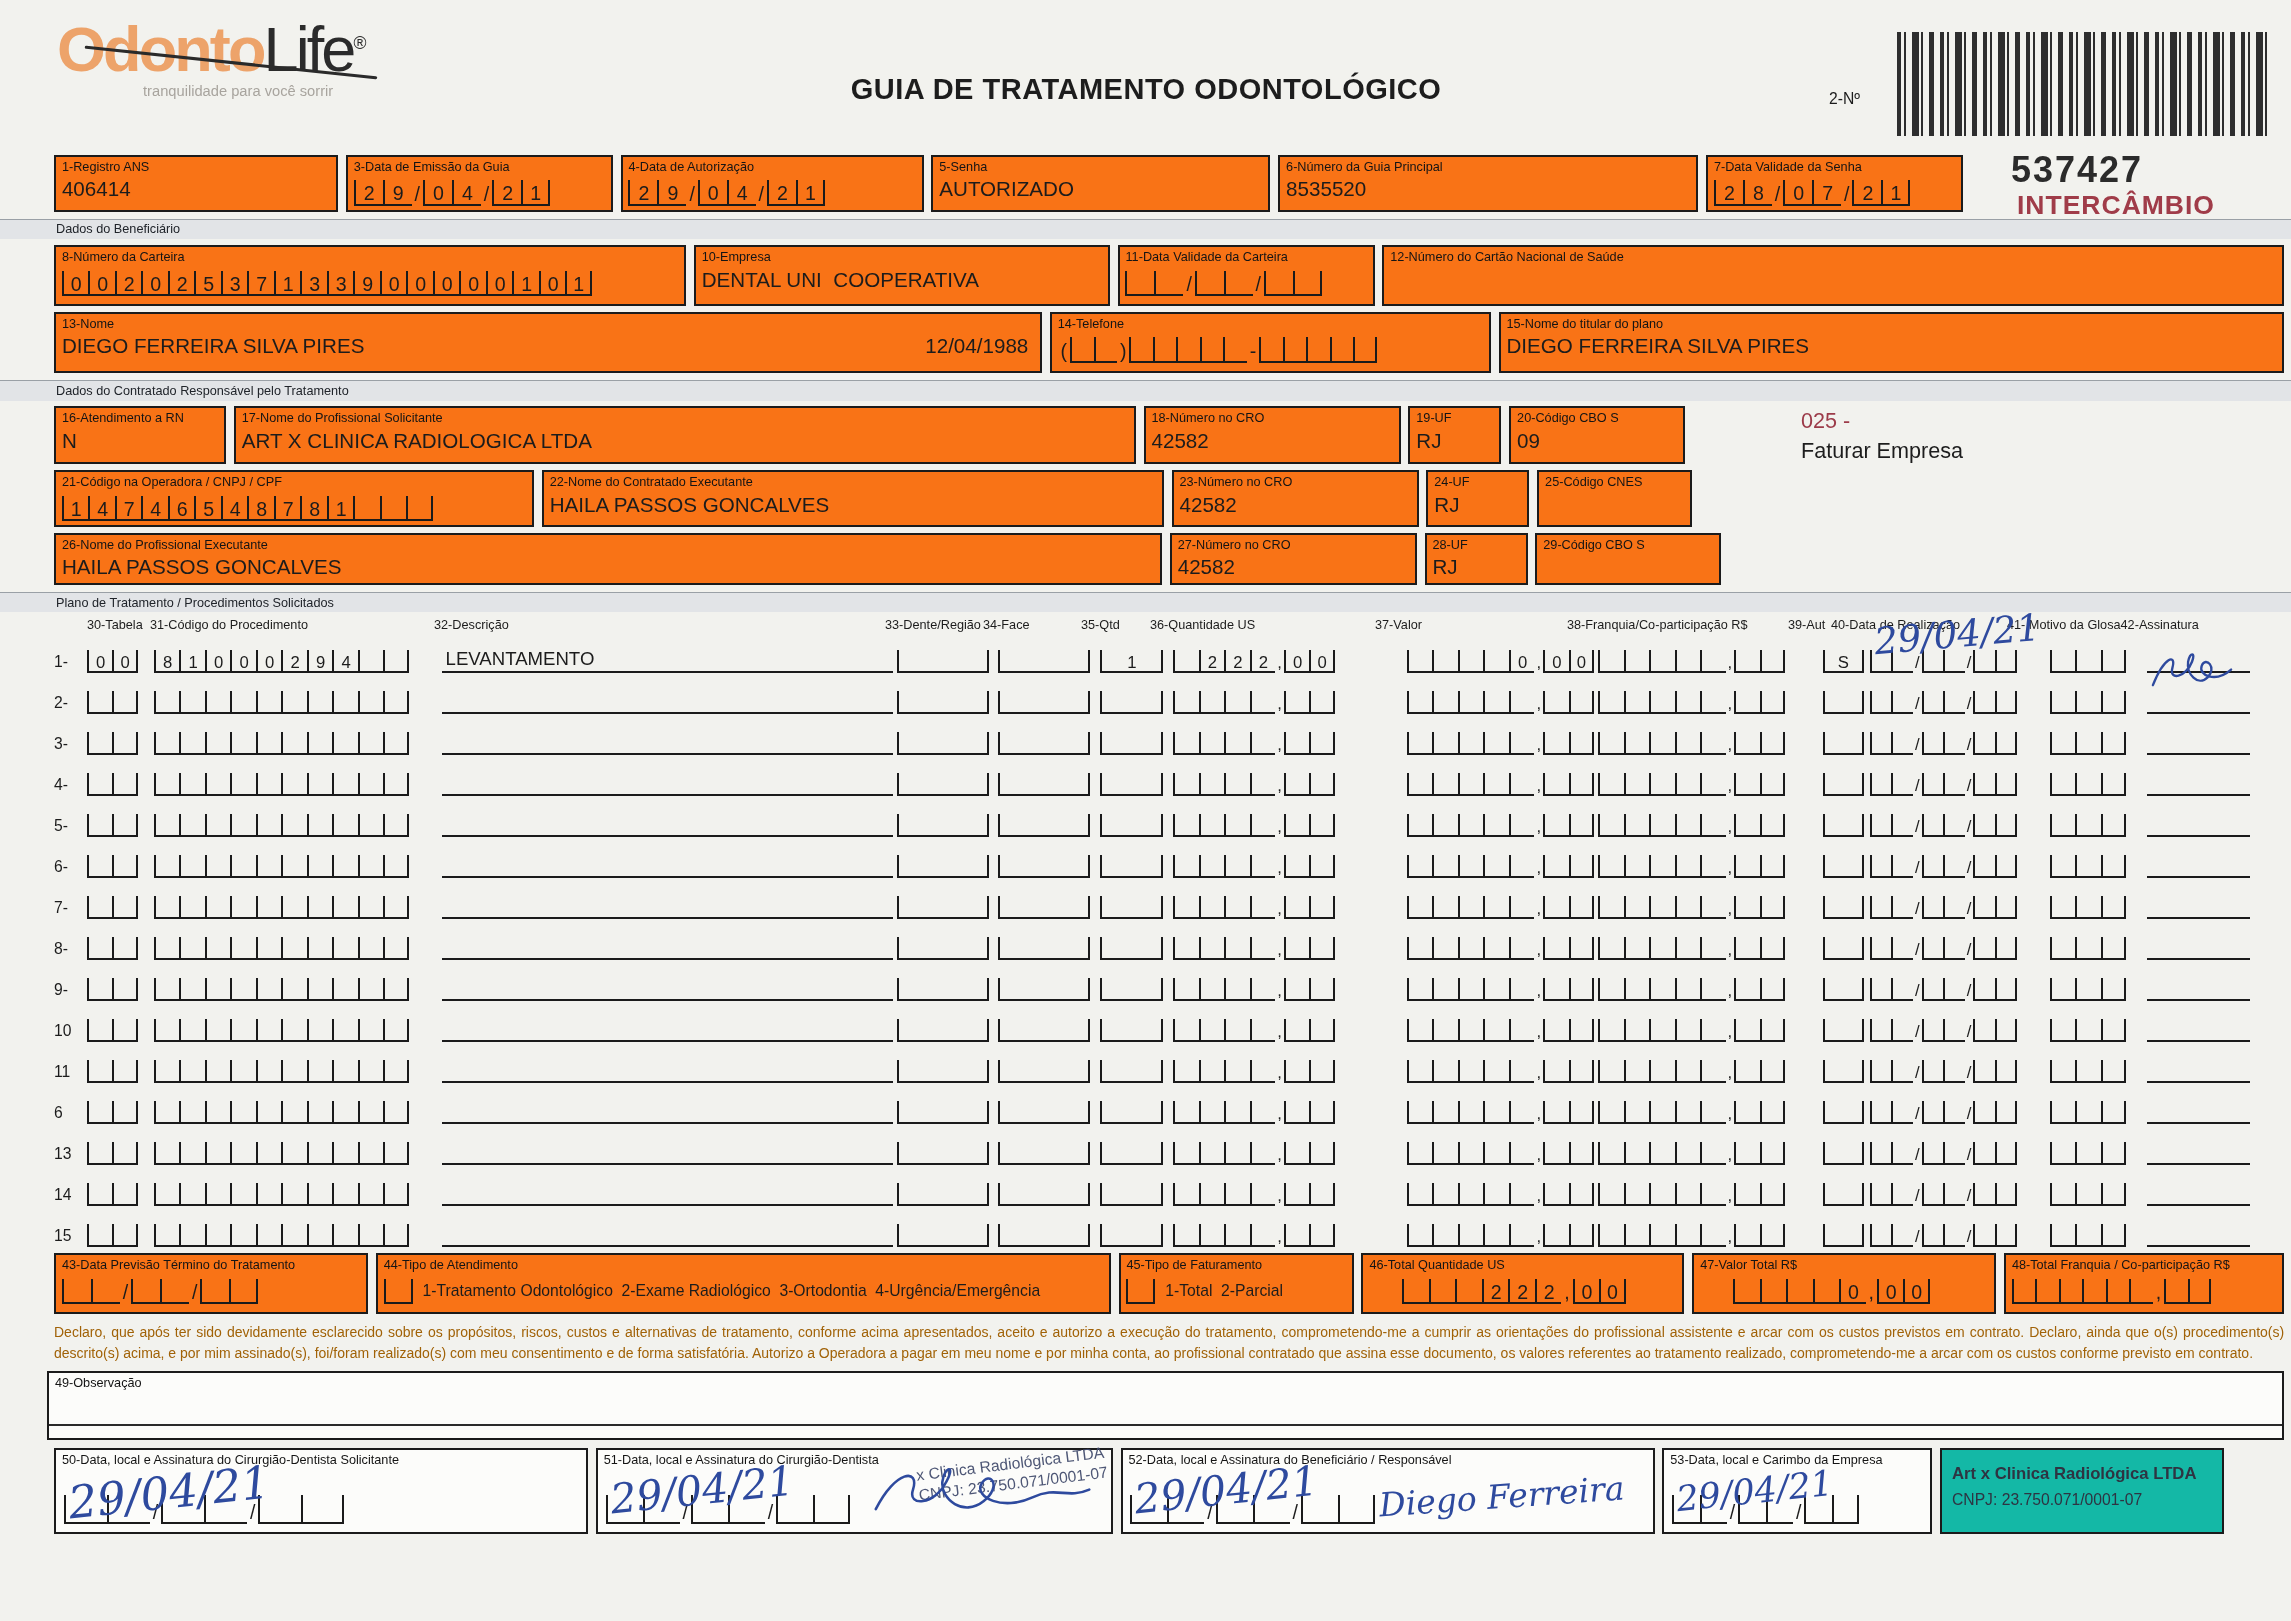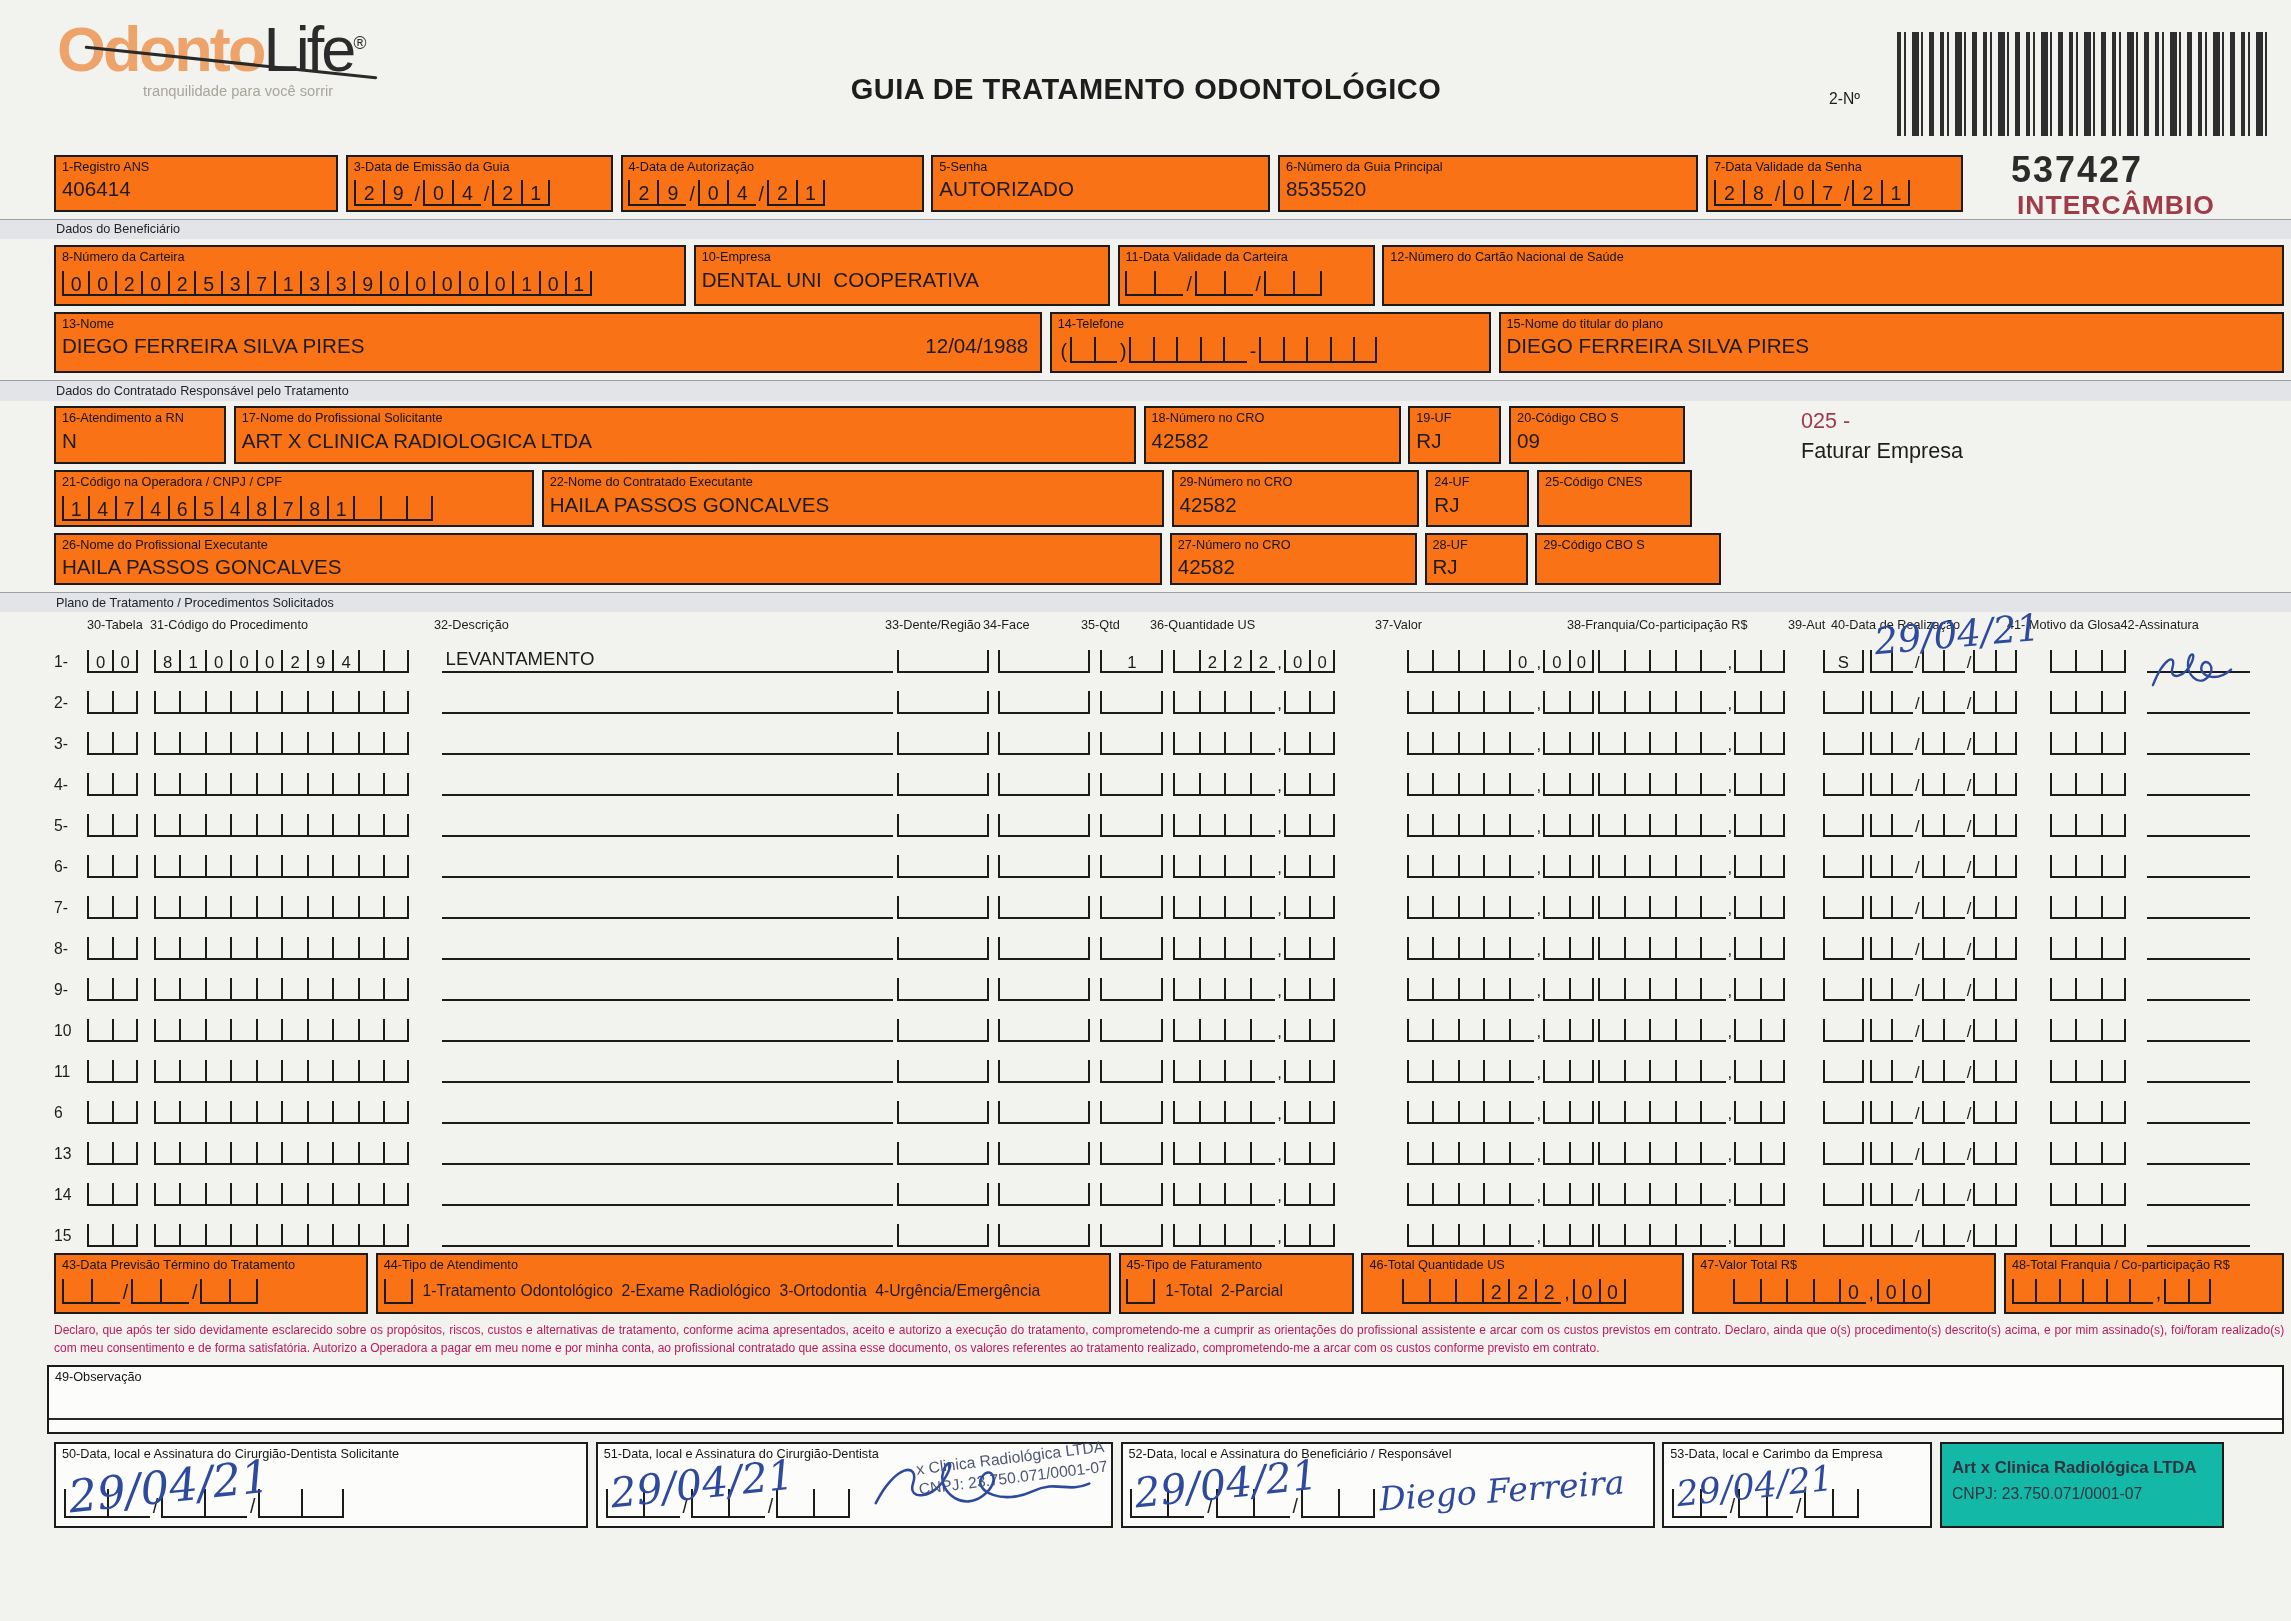--- a/index.html
+++ b/index.html
@@ -78,21 +78,21 @@
   .hw { font-family:"DejaVu Serif", serif; font-style:italic; color:#2e4a9e; white-space:nowrap; }
   .hw-cell { position:absolute; left:3.9px; top:-37px; font-size:37px; transform:rotate(-5deg); }
   .hw-date { position:absolute; left:11.8px; top:15.7px; font-size:45px; transform:rotate(-6deg); }
   .hw-date.mid { font-size:41px; }
   .hw-date.sm { font-size:35px; top:21.6px; }
   .sig-name { position:absolute; right:27.4px; top:27.4px; font-size:33px; transform:rotate(-4deg); }
   .stamp51 { position:absolute; right:3.9px; top:3.9px; transform:rotate(-7deg); color:#3c4668; font-size:15.7px; line-height:1.3; text-align:left; opacity:.9; }
   .sig-scribble { position:absolute; }
 
   
-  .decl { margin:7.8px 7.8px 0 54px; font-size:12px; line-height:1.47; text-align:justify; color:#be185d; }
+  .decl { margin:7.8px 7.8px 0 54px; font-size:14px; line-height:1.47; text-align:justify; color:#a16207; }
   .obs-box { border:2px solid #1b1b1b; background:#fcfcfa; margin:7.8px 7.8px 0 47px; height:69px; padding:2.9px 5.9px; position:relative; }
   .obs-line { position:absolute; left:0; right:0; bottom:11.8px; border-top:2px solid #2a2a2a; }
   .sig-row { display:flex; gap:7.8px; margin:7.8px 7.8px 0 54px; }
   .sig-box { border:2px solid #1b1b1b; background:#fcfcfa; height:86px; padding:2.9px 5.9px; position:relative; }
   .sig-box .comb { position:absolute; left:7.8px; bottom:7.8px; }
   .stamp-box { border:2px solid #1b1b1b; height:86px; padding:13.7px 7.8px 0 9.8px; position:relative; background:#14b8a6; }
   .stamp-l1 { font-size:16.7px; font-weight:bold; color:#2e3442; white-space:nowrap; }
   .stamp-l2 { font-size:15.7px; color:#2e3442; margin-top:7.8px; white-space:nowrap; }
   .opts { font-size:15.7px; white-space:pre; padding-bottom:3.9px; margin-left:9.8px; }
   .inline-bottom { display:flex; align-items:flex-end; }
@@ -303,21 +303,21 @@
           <b></b>
           <b></b>
           <b></b>
         </div>
     </div>
     <div class="box" style="width:622px">
       <div class="lbl">22-Nome do Contratado Executante</div>
       <div class="val">HAILA PASSOS GONCALVES</div>
     </div>
     <div class="box" style="width:247px">
-      <div class="lbl">29-Número no CRO</div>
+      <div class="lbl">23-Número no CRO</div>
       <div class="val">42582</div>
     </div>
     <div class="box" style="width:103px">
       <div class="lbl">24-UF</div>
       <div class="val">RJ</div>
     </div>
     <div class="box" style="width:155px">
       <div class="lbl">25-Código CNES</div>
       <div class="val"></div>
     </div>

